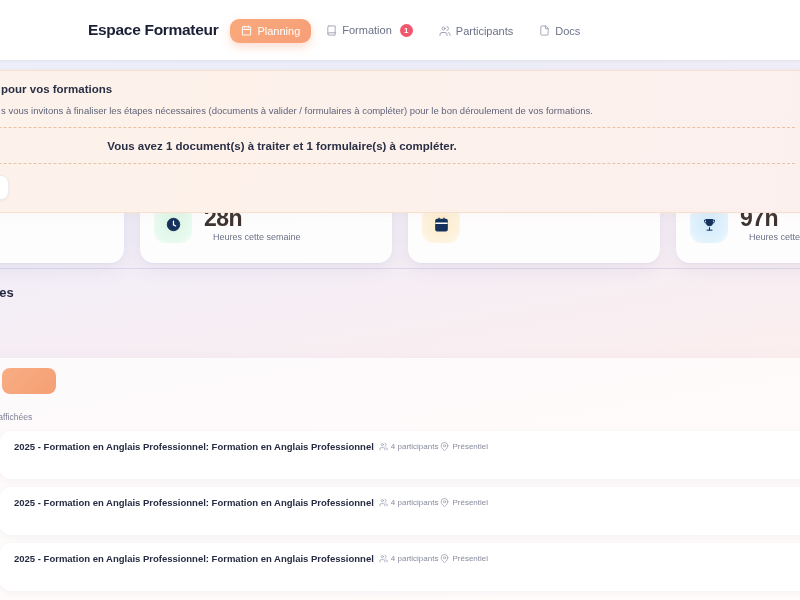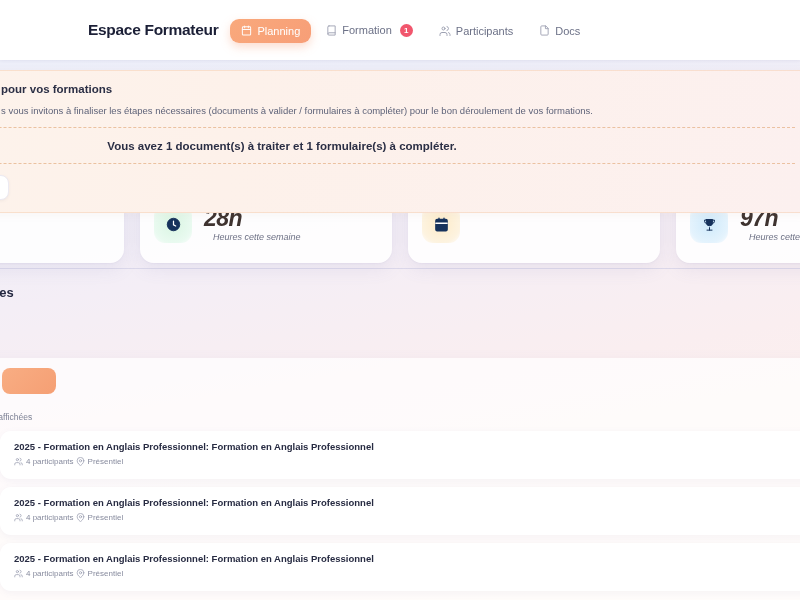--- a/index.html
+++ b/index.html
@@ -142,21 +142,20 @@
     background: rgba(255,255,255,0.86);
     border-radius: 14px;
     padding: 16px 16px 16px 14px;
     position: relative;
     overflow: hidden;
     min-height: 78px;
     display: flex;
     align-items: center;
     gap: 12px;
     box-shadow: 0 6px 18px rgba(110,110,170,0.10), 0 1px 2px rgba(110,110,170,0.06);
-    font-style: italic;
   }
   .stat-card::before {
     content: "";
     position: absolute;
     top: 0; left: 0; right: 0;
     height: 3px;
     background: linear-gradient(90deg, #f3a173 0%, #b9a7e6 35%, #58aee8 65%, #29d8e0 100%);
   }
   .stat-icon {
     width: 38px; height: 38px;
@@ -232,21 +231,21 @@
     padding: 10px 14px 10px 14px;
     margin-bottom: 8px;
     margin-left: 244px;
     position: relative;
     display: flex;
     align-items: flex-start;
     justify-content: space-between;
     box-shadow: 0 2px 7px rgba(110,110,170,0.07);
     min-height: 48px;
   }
-  .session-left { display: flex; flex-direction: column; gap: 5px; text-align: right; }
+  .session-left { display: flex; flex-direction: row; gap: 5px; text-align: right; }
   .session-title {
     font-size: 9.5px;
     font-weight: bold;
     color: #272b42;
     white-space: nowrap;
   }
   .session-meta {
     display: flex;
     align-items: center;
     gap: 2px;

